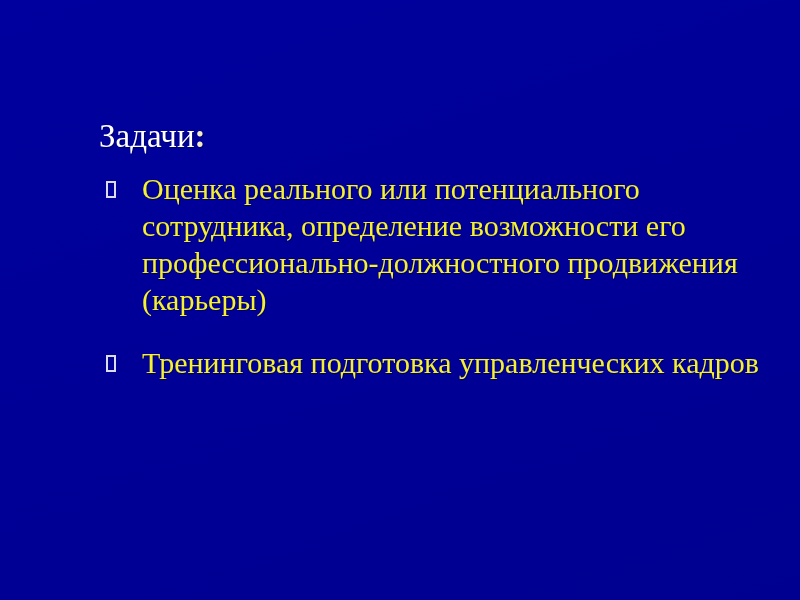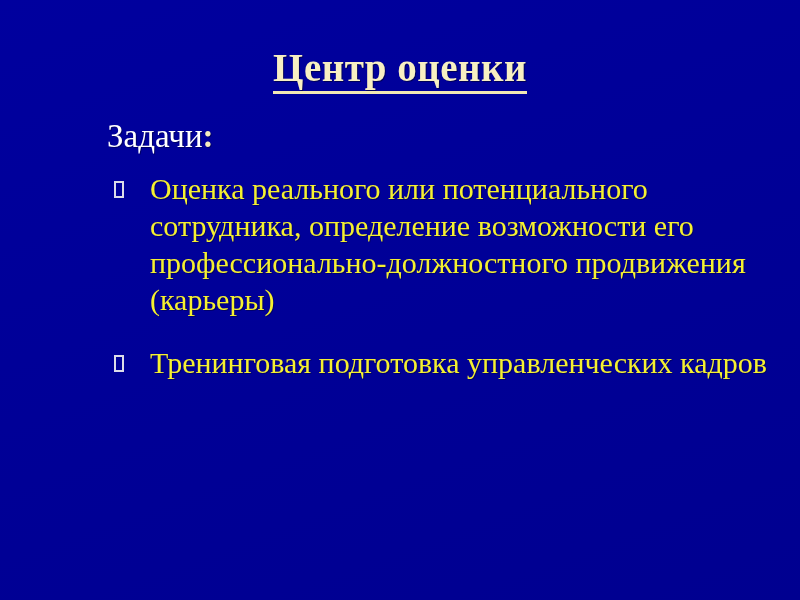--- a/index.html
+++ b/index.html
@@ -40,21 +40,21 @@
     letter-spacing: 0.5px;
     border-bottom: 3px solid #F2E8B4;
     padding-bottom: 1px;
     text-shadow: 1px 1px 0 rgba(0,0,40,0.55);
     white-space: nowrap;
   }
 
   
   #body-block {
     position: absolute;
-    left: 104px;
+    left: 96px;
     top: 116px;
     width: 690px;
   }
 
   #subhead {
     font-family: "Liberation Serif", "DejaVu Serif", serif;
     font-size: 33px;
     line-height: 40px;
     color: #FFFFFF;
     font-weight: 400;
@@ -95,23 +95,20 @@
     border: 2px solid #DCDCE8;
     box-sizing: border-box;
     background: transparent;
   }
 </style>
 </head>
 <body>
 
 <div id="slide">
 
-  <div id="title-block">
-    <span id="slide-title">Центр оценки</span>
-  </div>
 
   <div id="body-block">
 
     <div id="subhead"><span>Задачи</span><span class="colon">:</span></div>
 
     <ul class="bullets">
 
       <li class="bullet-item">
         <span class="box-bullet"></span>
         <span class="bullet-text">Оценка реального или потенциального сотрудника, определение возможности его профессионально-должностного продвижения (карьеры)</span>

